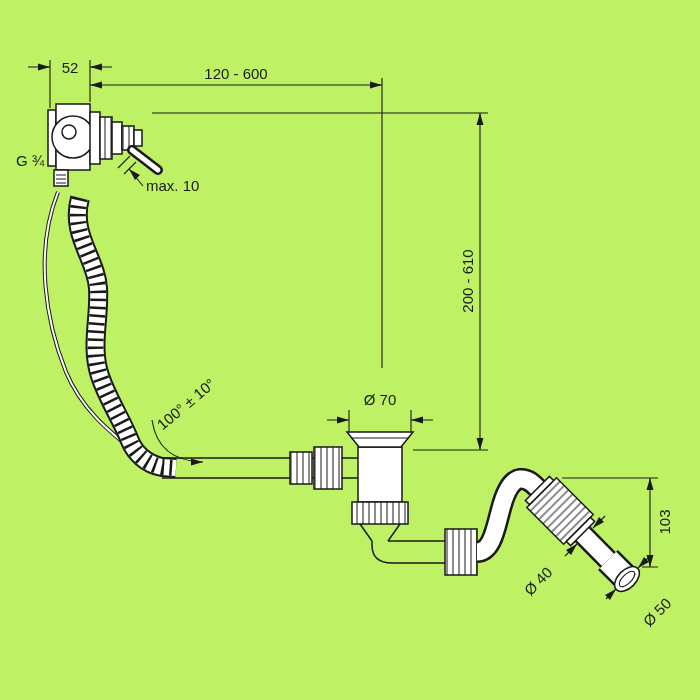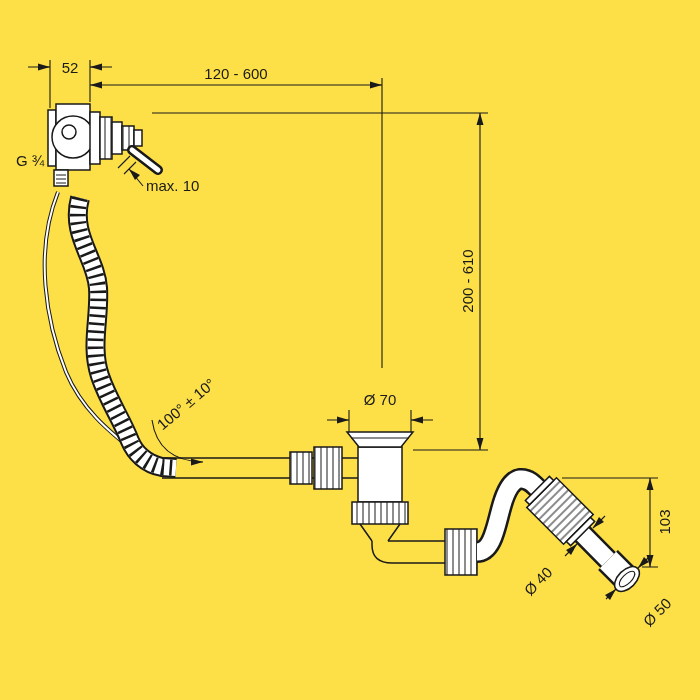--- a/index.html
+++ b/index.html
@@ -1,16 +1,16 @@
 <!DOCTYPE html>
 <html><head>
 <meta charset="utf-8">
 <style>
   html,body{margin:0;padding:0;background:#ffffff;}
-  .stage{width:700px;height:700px;background:#fde047;overflow:hidden;}
+  .stage{width:700px;height:700px;background:#bef264;overflow:hidden;}
   svg{display:block;}
   text{font-family:"Liberation Sans","DejaVu Sans",sans-serif;font-size:15px;fill:#1a1a1a;}
 </style>
 </head>
 <body>
 
 <div class="stage">
 <svg width="700" height="700" viewBox="0 0 700 700">
   <defs>
     <pattern id="knurl" patternUnits="userSpaceOnUse" width="6" height="6">

